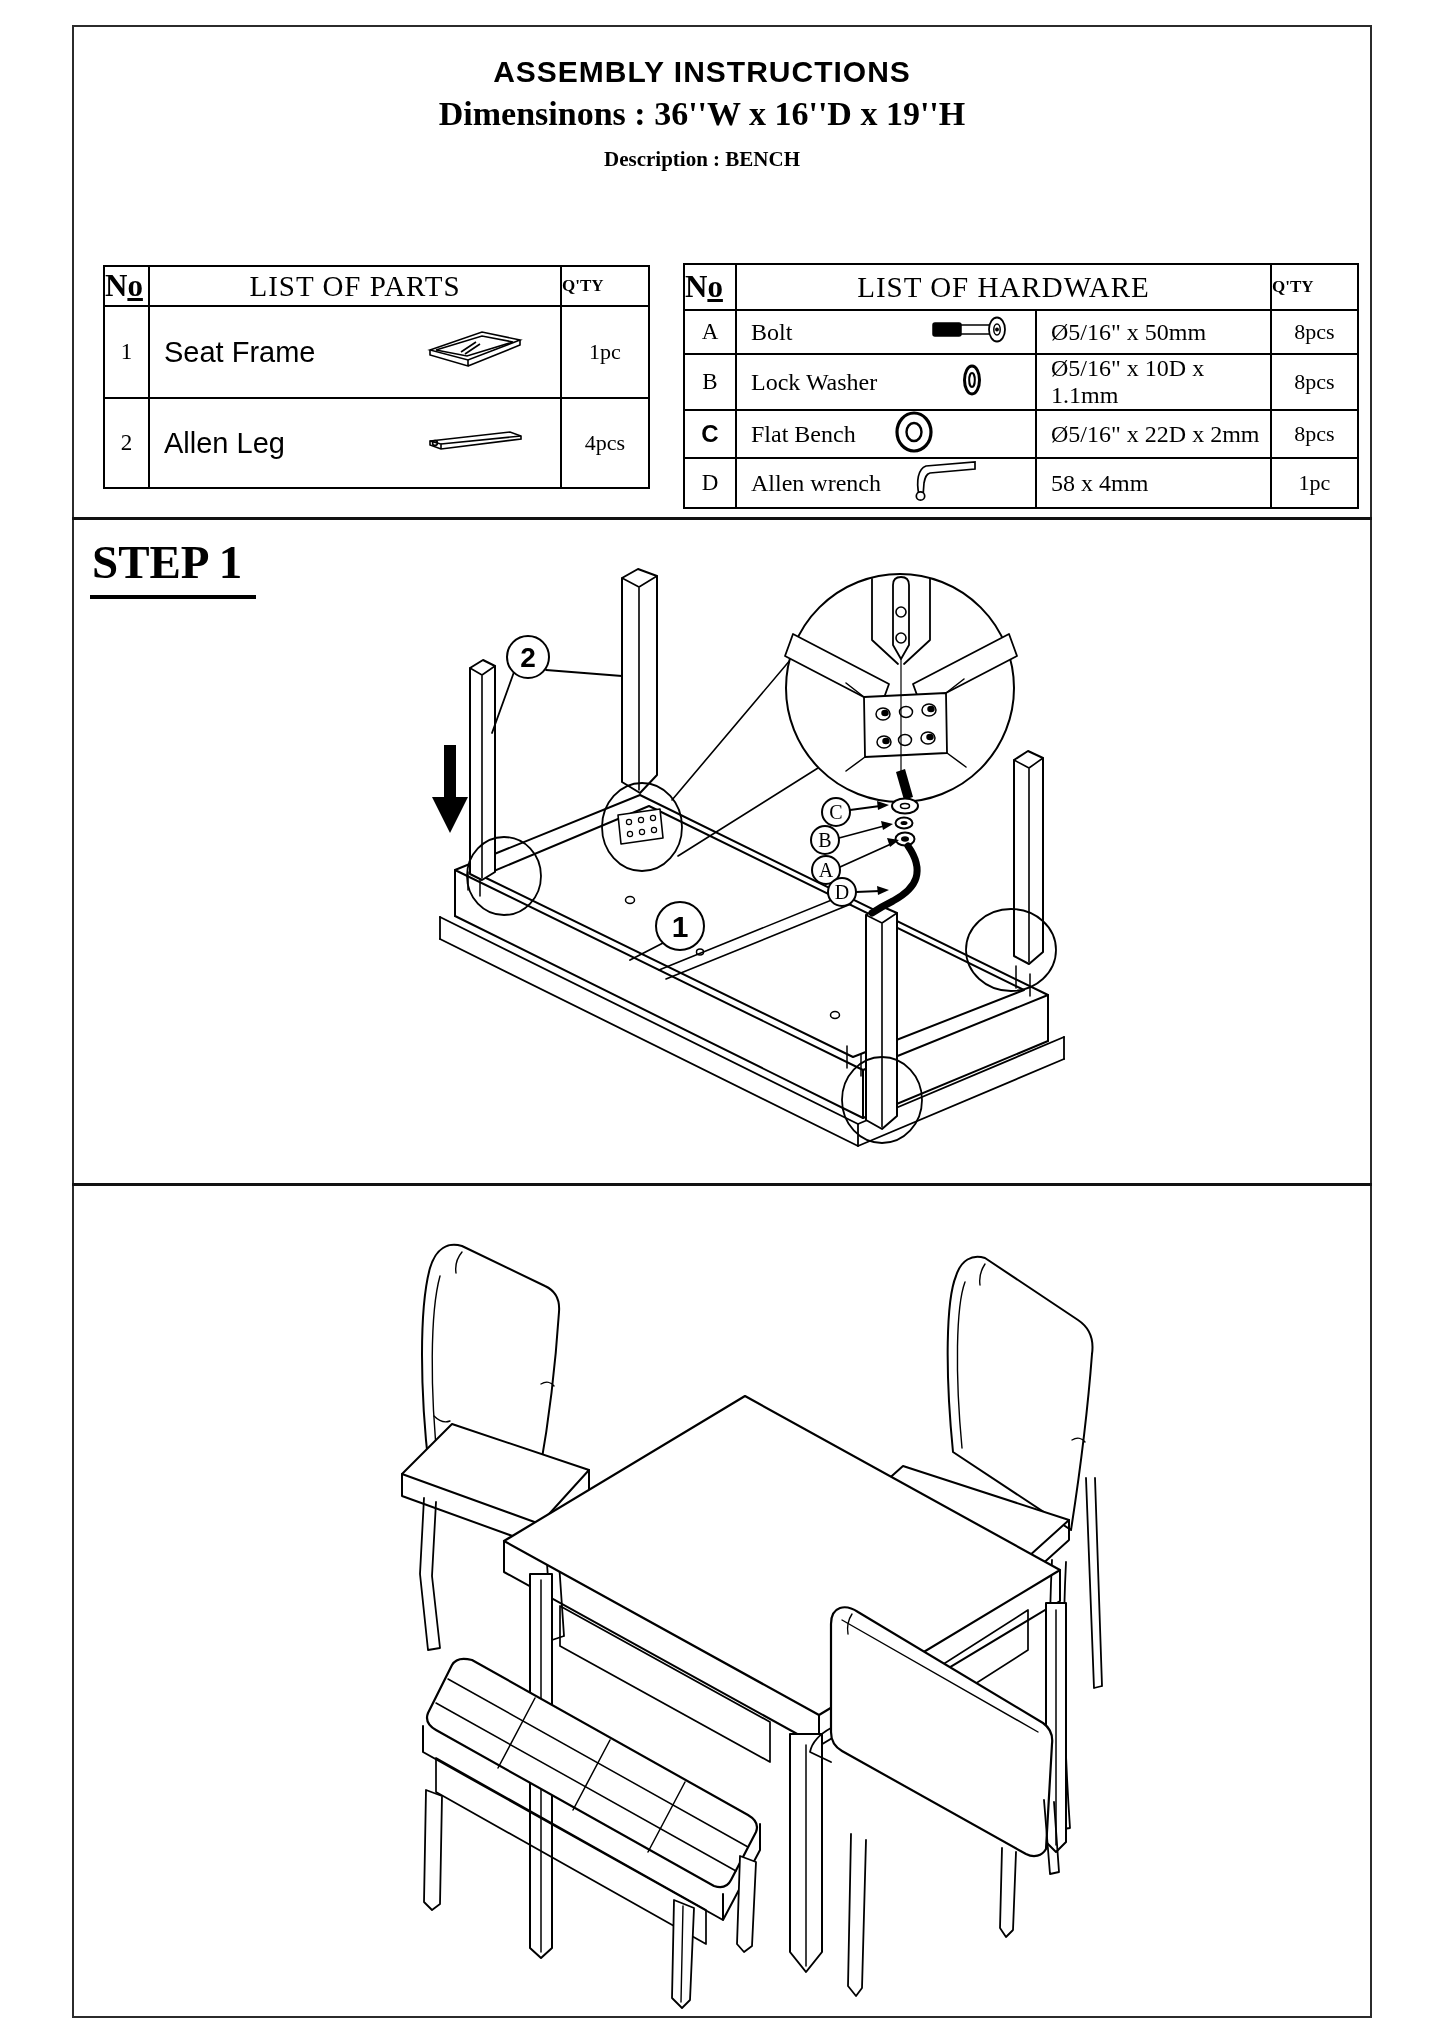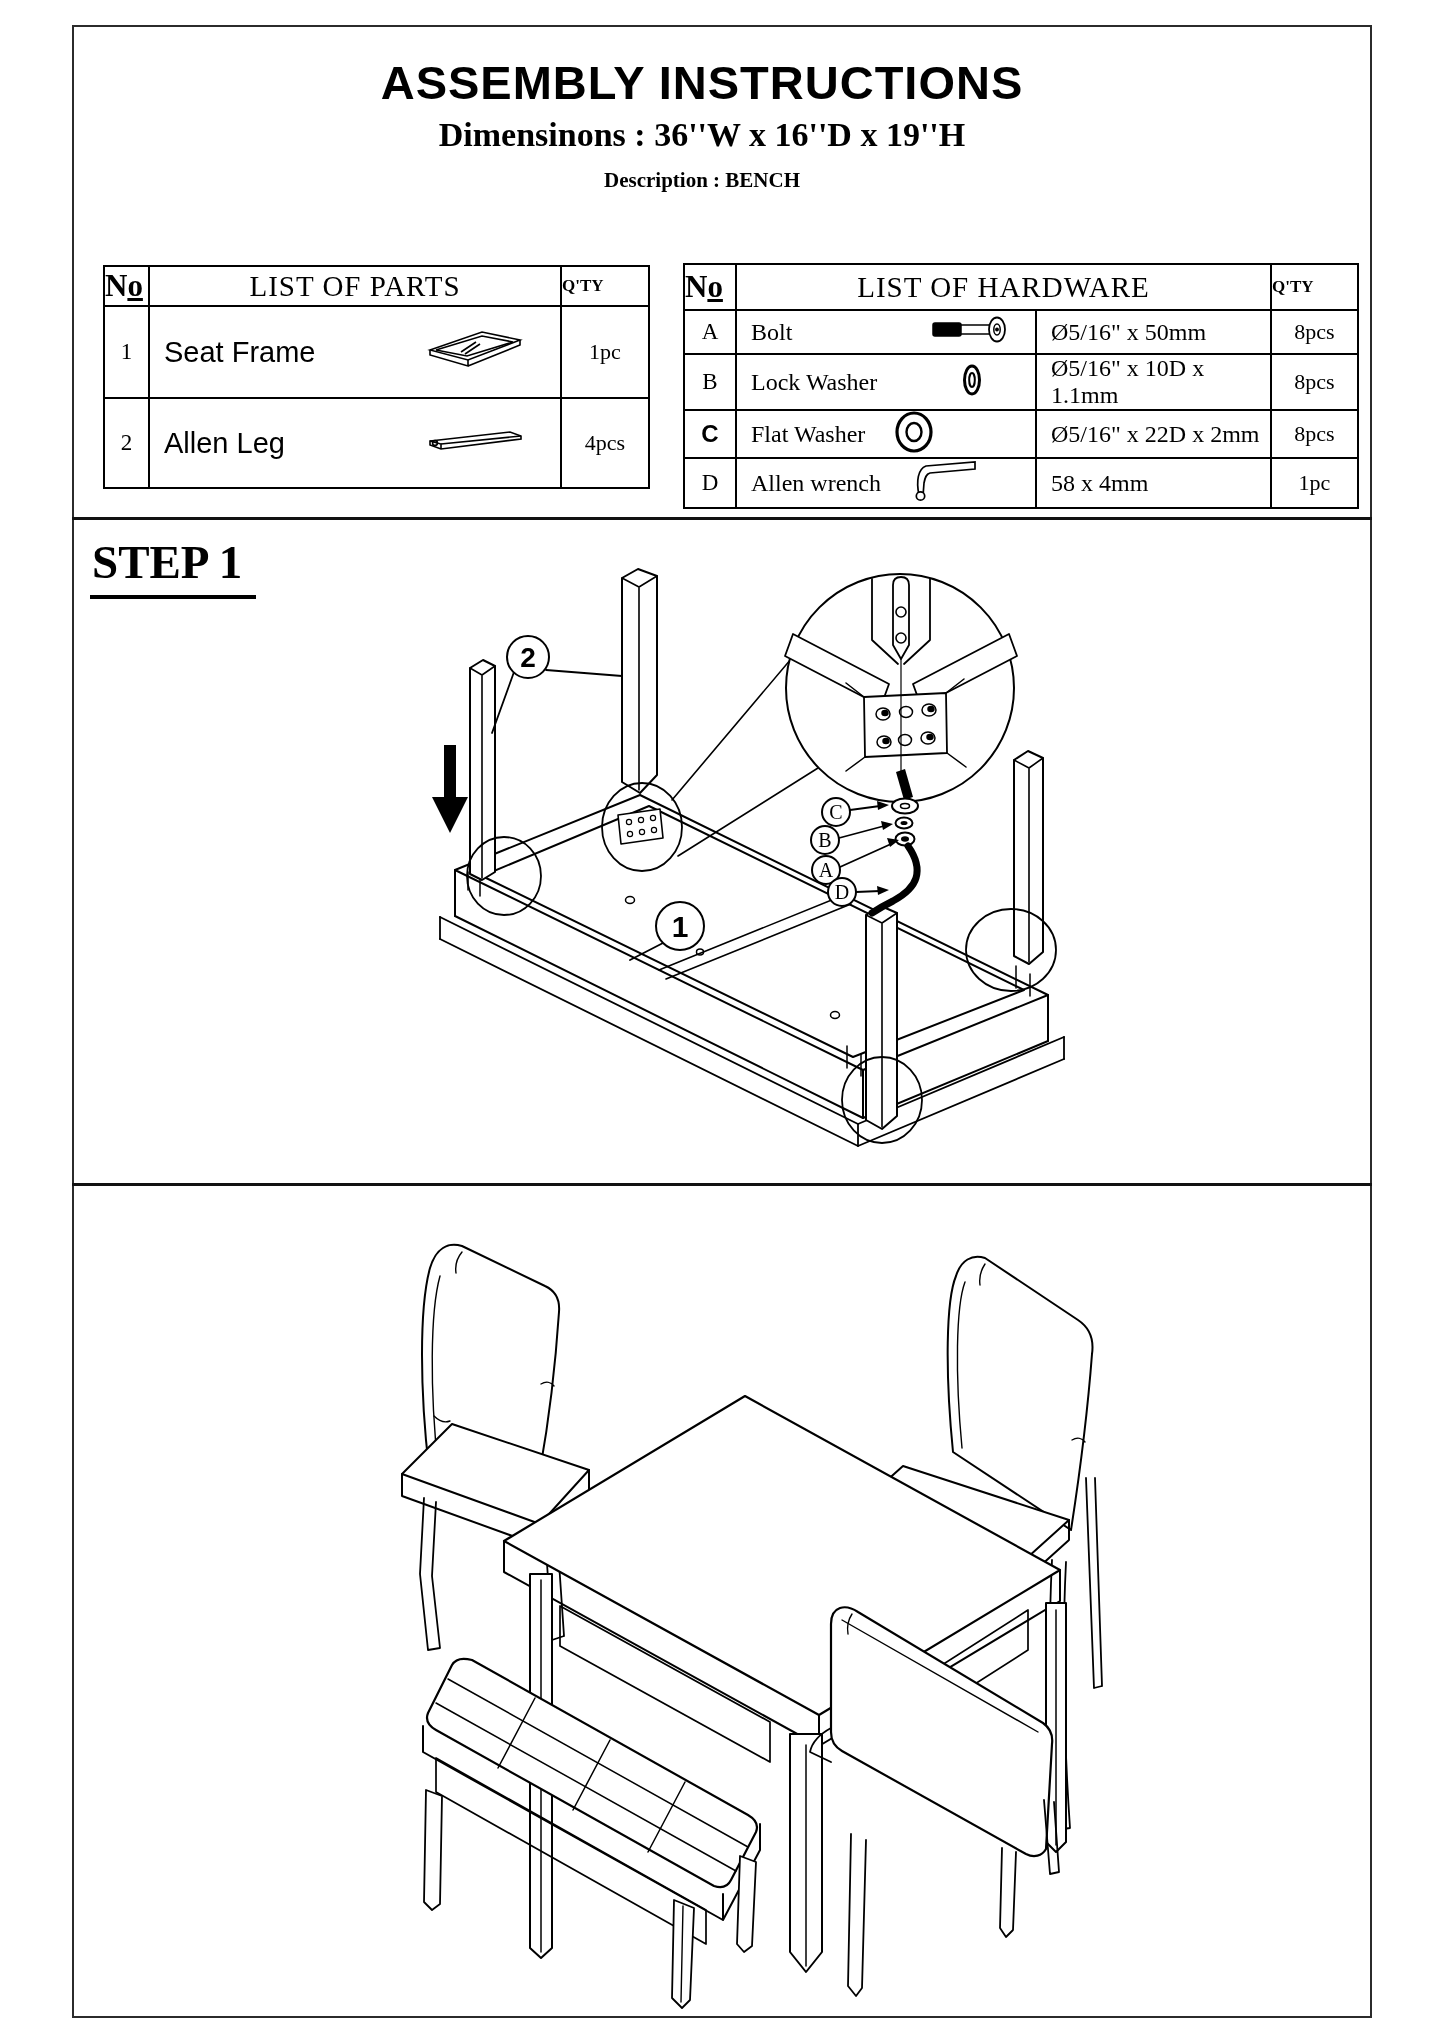--- a/index.html
+++ b/index.html
@@ -1,21 +1,21 @@
 <!DOCTYPE html>
 <html><head>
 <meta charset="utf-8">
 <style>
   * { margin:0; padding:0; box-sizing:border-box; }
   html,body { background:#fff; }
   body { width:1445px; height:2044px; position:relative; font-family:"Liberation Serif", serif; color:#000; }
   .page { position:absolute; left:72px; top:25px; width:1300px; height:1993px; border:2px solid #2b2b2b; background:#fff; }
   .divider { position:absolute; left:72px; width:1300px; height:3px; background:#111; }
   .hdr-wrap { position:absolute; left:72px; top:0; width:1260px; text-align:center; }
-  .title { margin-top:55px; font-family:"Liberation Sans", sans-serif; font-weight:700; font-size:47px; letter-spacing:1px; }
+  .title { margin-top:55px; font-family:"Liberation Sans", sans-serif; font-weight:700; font-size:30px; letter-spacing:1px; }
   .dims { margin-top:6px; font-family:"Liberation Serif", serif; font-weight:700; font-size:34px; }
   .desc { margin-top:14px; font-family:"Liberation Serif", serif; font-weight:700; font-size:21px; }
   table { border-collapse:collapse; position:absolute; table-layout:fixed; background:#fff; }
   th, td { border:2px solid #000; padding:0; overflow:hidden; }
   .parts-table { left:103px; top:265px; width:545px; }
   .hw-table { left:683px; top:263px; width:674px; }
   .th-no { font-weight:700; font-size:31px; text-align:left; }
   .u { text-decoration:underline; }
   .th-name { font-weight:400; font-size:29px; text-align:center; letter-spacing:1px; }
   .th-qty { font-weight:700; font-size:17px; text-align:left; }
@@ -136,21 +136,21 @@
         </span>
       </div>
     </td>
     <td class="cell-size">Ø5/16" x 10D x 1.1mm</td>
     <td class="cell-qty">8pcs</td>
   </tr>
   <tr style="height:44px">
     <td class="cell-no bold">C</td>
     <td>
       <div class="name-flex" style="padding-right:100px">
-        <span class="hname">Flat Washer</span>
+        <span class="hname">Flat Bench</span>
         <span>
           <svg width="42" height="42" viewBox="0 0 42 42" fill="none" stroke="#000">
             <ellipse cx="21" cy="21" rx="17" ry="19" stroke-width="3.2"></ellipse>
             <ellipse cx="21" cy="21" rx="7.5" ry="9" stroke-width="2.4"></ellipse>
           </svg>
         </span>
       </div>
     </td>
     <td class="cell-size">Ø5/16" x 22D x 2mm</td>
     <td class="cell-qty">8pcs</td>

